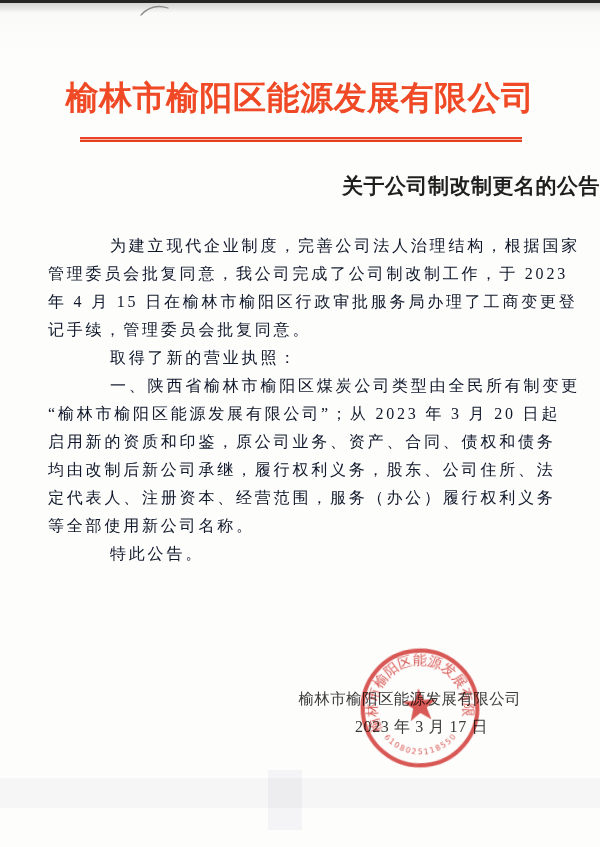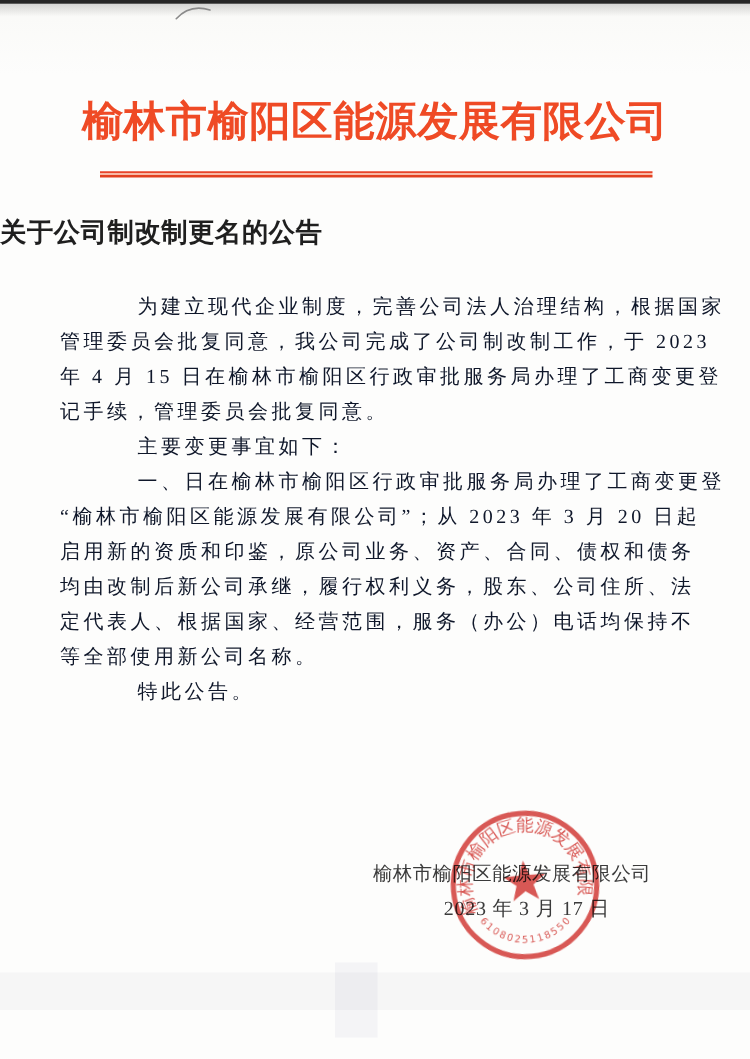--- a/index.html
+++ b/index.html
@@ -17,21 +17,21 @@
   .header-title{
     position:absolute;top:74px;left:0;width:600px;text-align:center;
     font-size:33px;font-weight:bold;color:#ef4a25;line-height:48px;
     letter-spacing:0.5px;white-space:nowrap;
   }
   .red-rule{
     position:absolute;top:137px;left:80px;width:442px;height:5px;
     background:linear-gradient(180deg,#e8442a 0 36%,#f8b9a6 36% 60%,#e2401f 60% 100%);
   }
   .doc-title{
-    position:absolute;top:169px;left:0;width:600px;text-align:left;
+    position:absolute;top:169px;left:0;width:600px;text-align:right;
     font-size:21px;font-weight:bold;color:#1f1f1f;line-height:34px;
     letter-spacing:0.5px;white-space:nowrap;
   }
   .body-text{
     position:absolute;top:232px;left:48px;width:530px;
     font-size:16px;color:#0f172a;
   }
   .body-line{height:28px;line-height:28px;letter-spacing:2.8px;white-space:nowrap;}
   .body-line.indent{padding-left:62px;}
 
@@ -64,26 +64,26 @@
 
 <div class="red-rule"></div>
 
 <div class="doc-title">关于公司制改制更名的公告</div>
 
 <div class="body-text">
   <div class="body-line indent">为建立现代企业制度，完善公司法人治理结构，根据国家</div>
   <div class="body-line">管理委员会批复同意，我公司完成了公司制改制工作，于 2023</div>
   <div class="body-line">年 4 月 15 日在榆林市榆阳区行政审批服务局办理了工商变更登</div>
   <div class="body-line">记手续，管理委员会批复同意。</div>
-  <div class="body-line indent">主要变更事宜如下：</div>
-  <div class="body-line indent">一、日在榆林市榆阳区行政审批服务局办理了工商变更登</div>
+  <div class="body-line indent">取得了新的营业执照：</div>
+  <div class="body-line indent">一、陕西省榆林市榆阳区煤炭公司类型由全民所有制变更</div>
   <div class="body-line">“榆林市榆阳区能源发展有限公司”；从 2023 年 3 月 20 日起</div>
   <div class="body-line">启用新的资质和印鉴，原公司业务、资产、合同、债权和债务</div>
   <div class="body-line">均由改制后新公司承继，履行权利义务，股东、公司住所、法</div>
-  <div class="body-line">定代表人、根据国家、经营范围，服务（办公）电话均保持不</div>
+  <div class="body-line">定代表人、注册资本、经营范围，服务（办公）履行权利义务</div>
   <div class="body-line">等全部使用新公司名称。</div>
   <div class="body-line indent">特此公告。</div>
 </div>
 
 <div class="sig-company">榆林市榆阳区能源发展有限公司</div>
 <div class="sig-date">2023 年 3 月 17 日</div>
 
 <svg class="seal" viewBox="0 0 120 120">
   <defs>
     <path id="sealTopArc" d="M 21.9 77.8 A 42 42 0 1 1 98.1 77.8" fill="none"></path>

